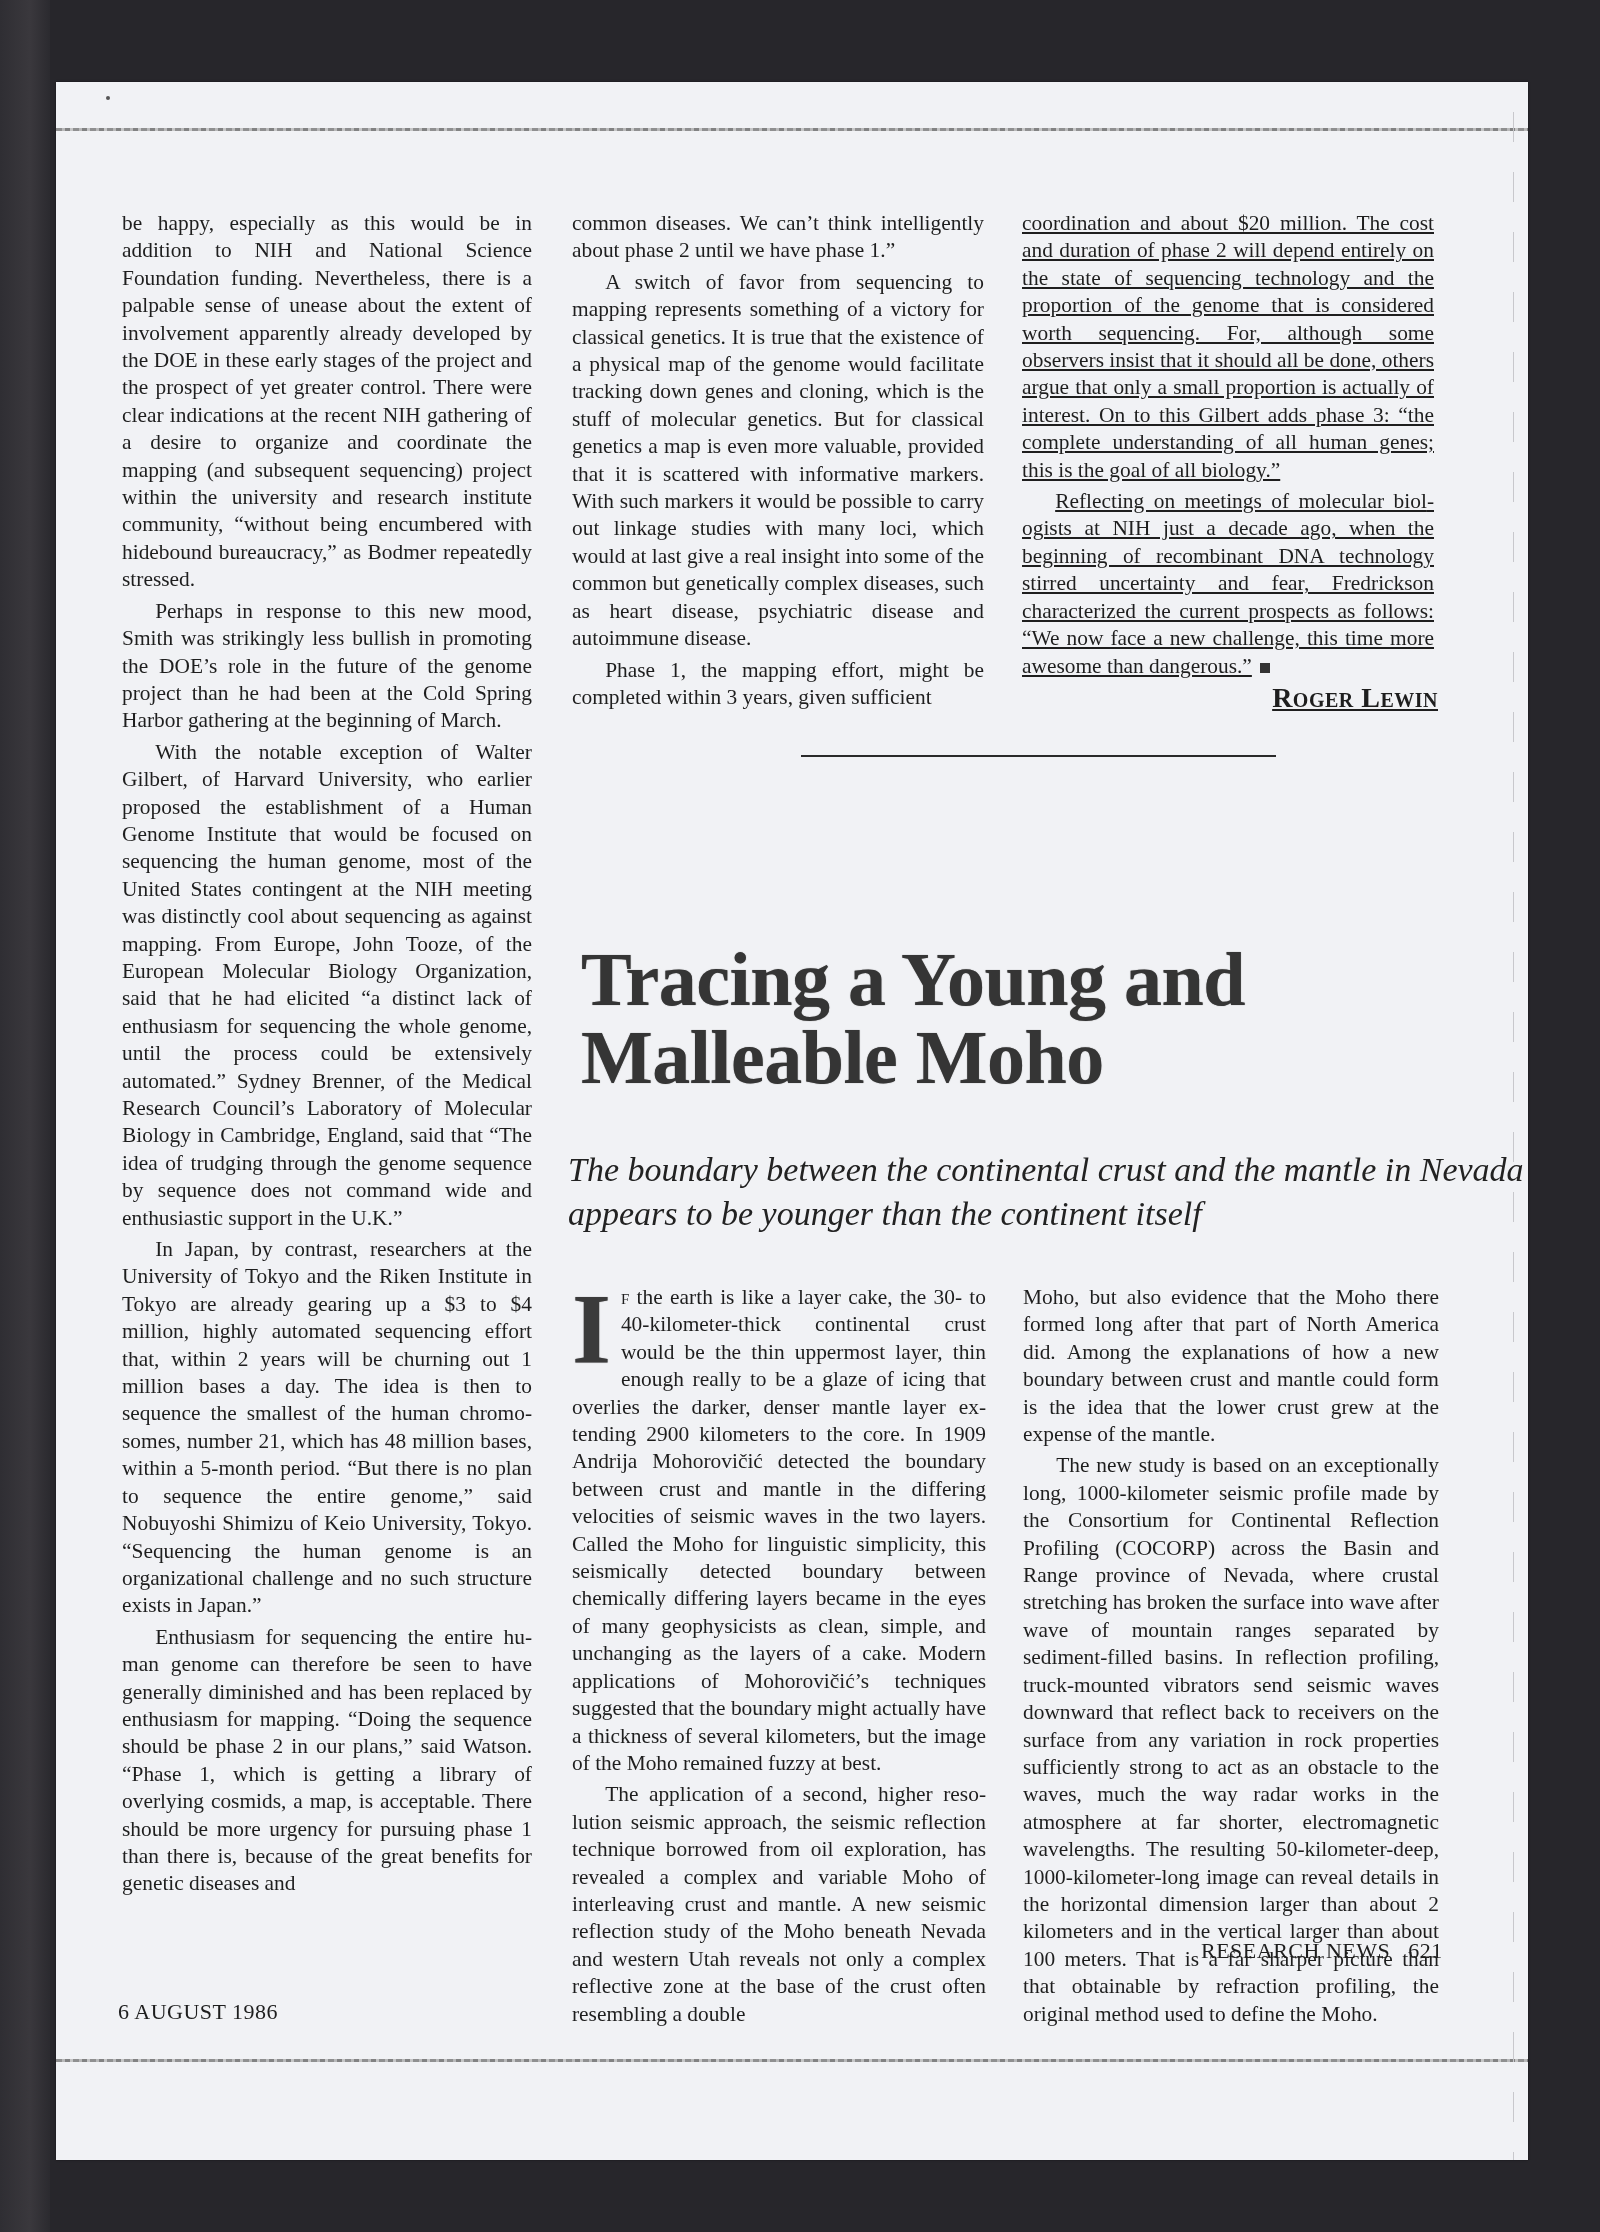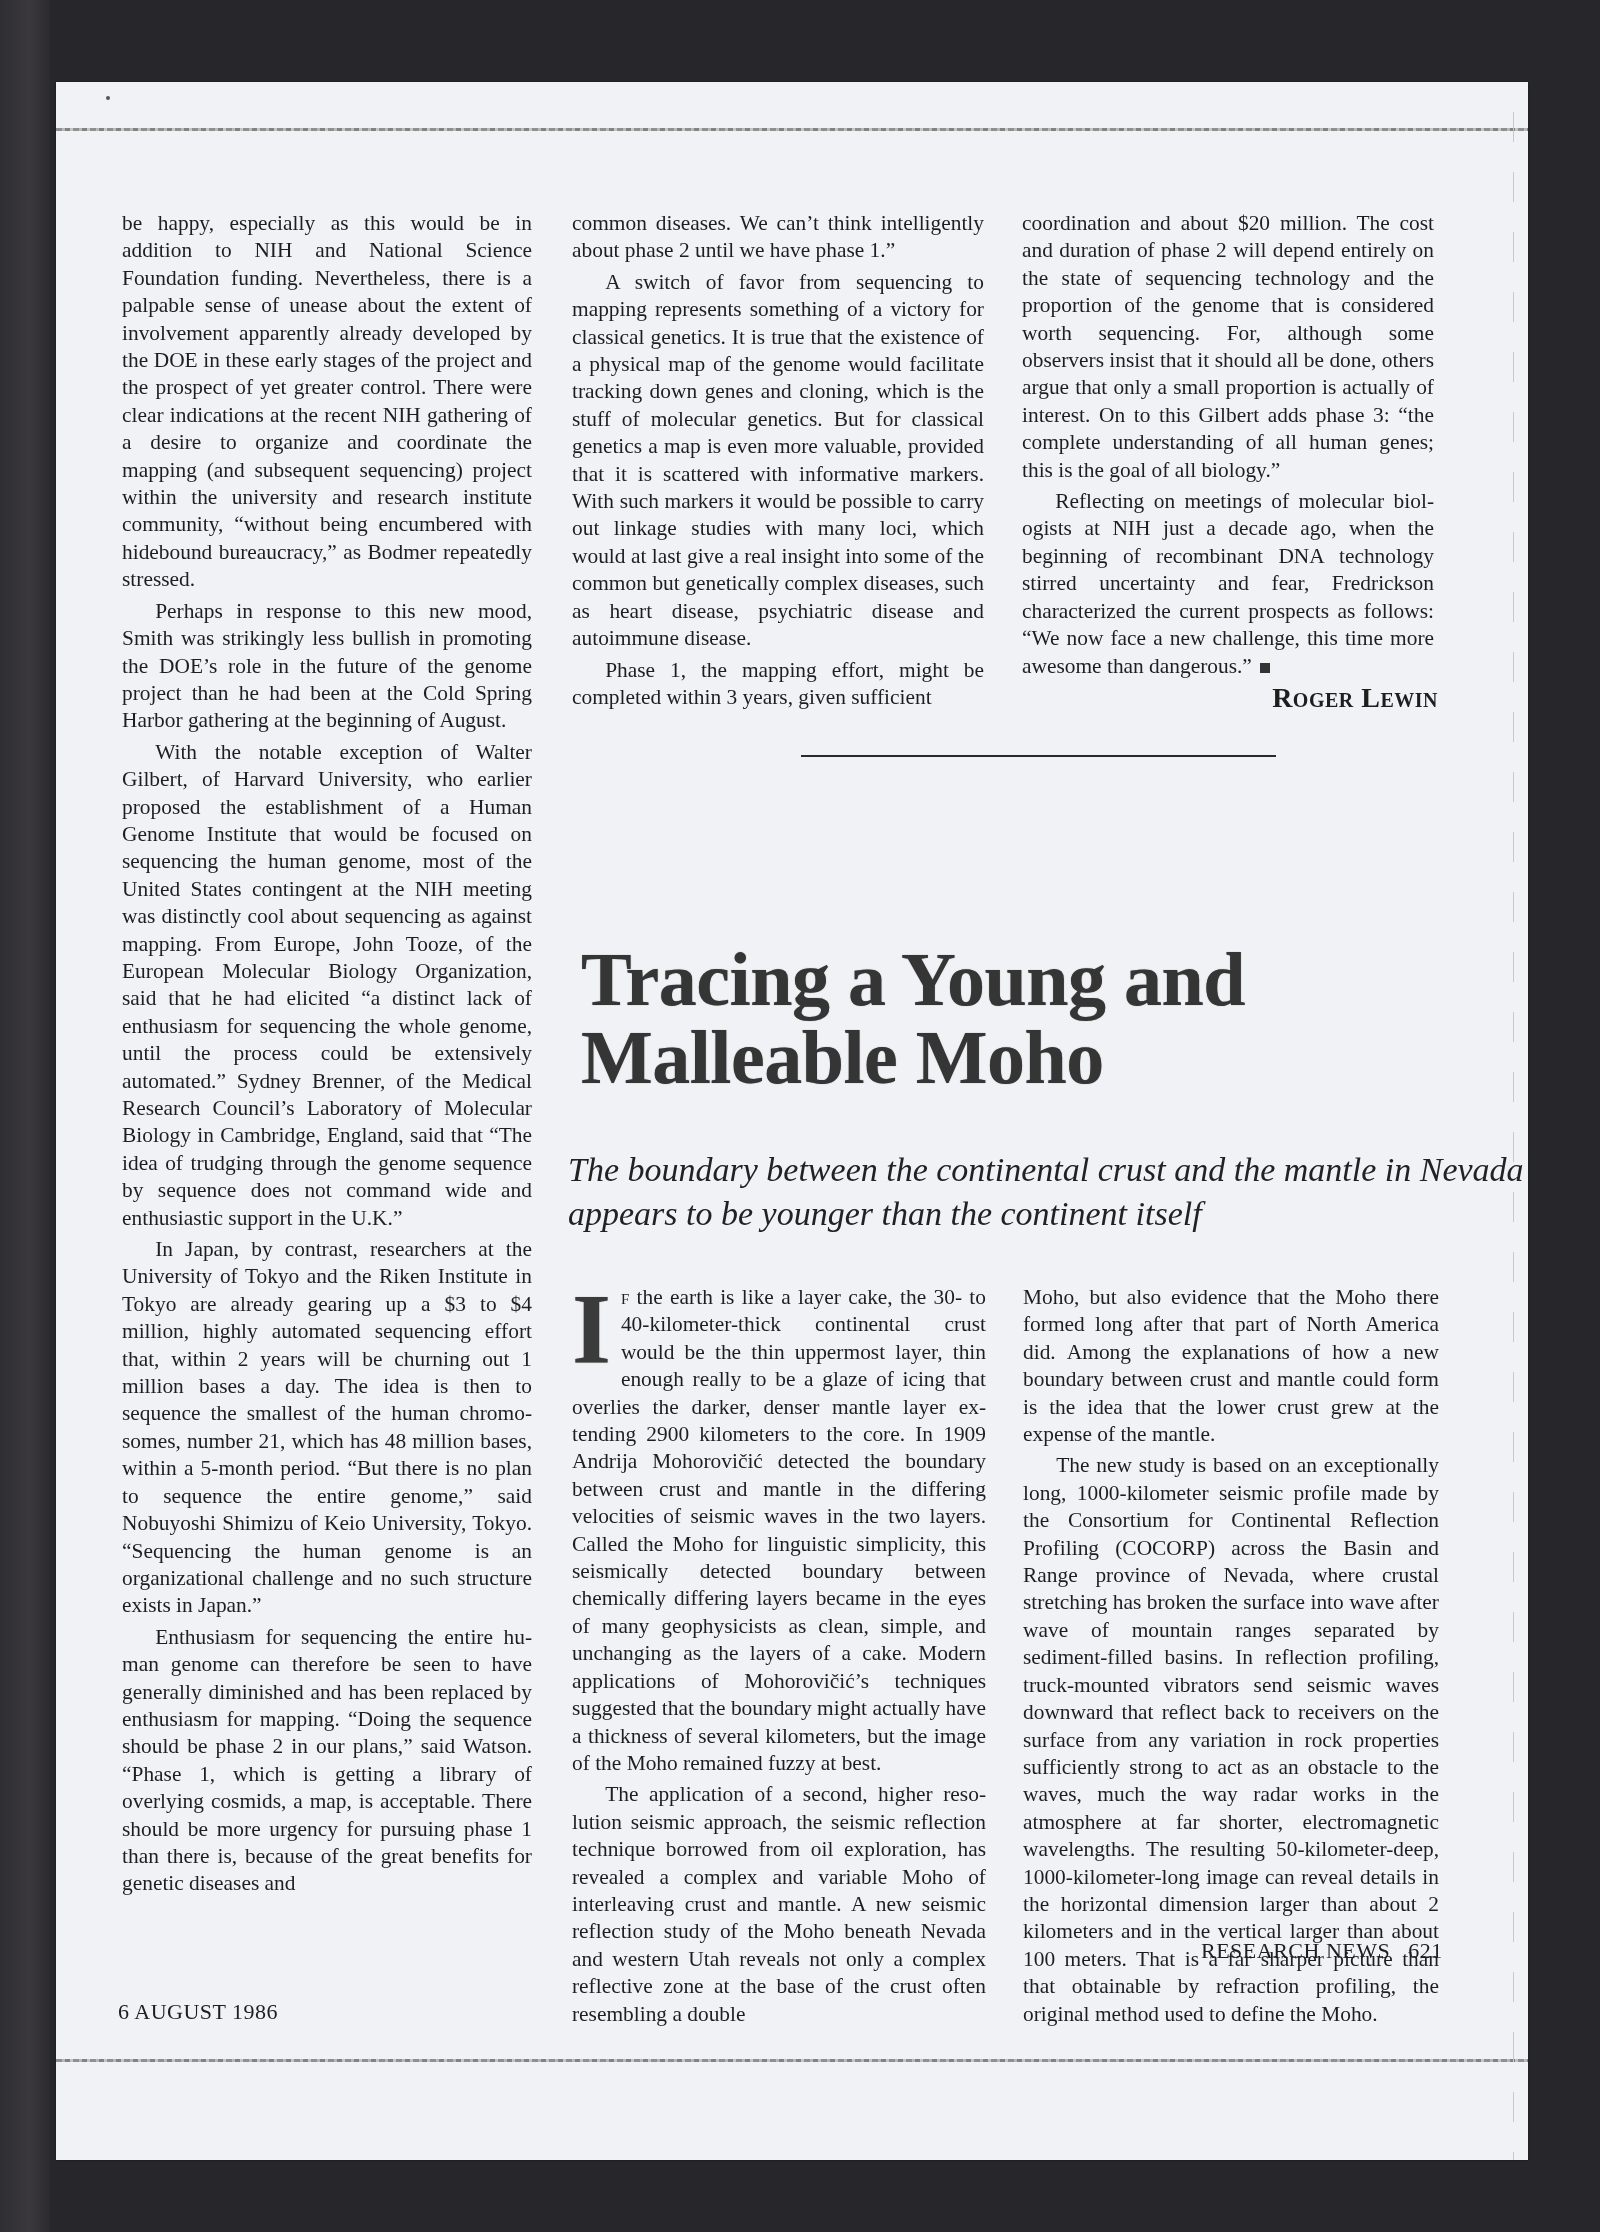--- a/index.html
+++ b/index.html
@@ -33,21 +33,21 @@
   .col {
     position: absolute;
     font-size: 21.4px; line-height: 27.4px;
     text-align: justify; hyphens: manual;
   }
   .col p { margin: 4px; text-indent: 0; }
   .col p.ind { text-indent: 1.55em; }
 
   #col1 { left: 62px; top: 124px; width: 418px; }
   #col2 { left: 512px; top: 124px; width: 420px; }
-  #col3 { left: 962px; top: 124px; width: 420px; }
+  #col3 { left: 962px; top: 124px; width: 420px; text-decoration: underline; }
 
   .byline {
     text-align: right; font-variant: small-caps; font-weight: bold;
     letter-spacing: .5px; font-size: 28px; margin-top: 0;
   }
   .endmark {
     display: inline-block; width: 10px; height: 10px; background: #333;
     margin-left: 8px; vertical-align: 0;
   }
   .separator {
@@ -94,21 +94,21 @@
 <div class="bg-left"></div>
 
 <div class="page">
   <div class="rule-top"></div>
   <div class="rule-bottom"></div>
   <div class="right-edge"></div>
   <div class="speck" style="left:50px;top:14px;"></div>
 
   <div class="col" id="col1">
     <p>be happy, especially as this would be in addition to NIH and National Science Foundation funding. Nevertheless, there is a palpable sense of unease about the extent of involvement apparently already developed by the DOE in these early stages of the project and the prospect of yet greater con­trol. There were clear indications at the recent NIH gathering of a desire to organize and coordinate the mapping (and subse­quent sequencing) project within the uni­versity and research institute community, “without being encumbered with hide­bound bureaucracy,” as Bodmer repeatedly stressed.</p>
-    <p class="ind">Perhaps in response to this new mood, Smith was strikingly less bullish in promot­ing the DOE’s role in the future of the genome project than he had been at the Cold Spring Harbor gathering at the begin­ning of August.</p>
+    <p class="ind">Perhaps in response to this new mood, Smith was strikingly less bullish in promot­ing the DOE’s role in the future of the genome project than he had been at the Cold Spring Harbor gathering at the begin­ning of March.</p>
     <p class="ind">With the notable exception of Walter Gilbert, of Harvard University, who earlier proposed the establishment of a Human Genome Institute that would be focused on sequencing the human genome, most of the United States contingent at the NIH meet­ing was distinctly cool about sequencing as against mapping. From Europe, John Tooze, of the European Molecular Biology Organization, said that he had elicited “a distinct lack of enthusiasm for sequencing the whole genome, until the process could be extensively automated.” Sydney Brenner, of the Medical Research Council’s Labora­tory of Molecular Biology in Cambridge, England, said that “The idea of trudging through the genome sequence by sequence does not command wide and enthusiastic support in the U.K.”</p>
     <p class="ind">In Japan, by contrast, researchers at the University of Tokyo and the Riken Institute in Tokyo are already gearing up a $3 to $4 million, highly automated sequencing effort that, within 2 years will be churning out 1 million bases a day. The idea is then to sequence the smallest of the human chromo­somes, number 21, which has 48 million bases, within a 5-month period. “But there is no plan to sequence the entire genome,” said Nobuyoshi Shimizu of Keio University, Tokyo. “Sequencing the human genome is an organizational challenge and no such structure exists in Japan.”</p>
     <p class="ind">Enthusiasm for sequencing the entire hu­man genome can therefore be seen to have generally diminished and has been replaced by enthusiasm for mapping. “Doing the sequence should be phase 2 in our plans,” said Watson. “Phase 1, which is getting a library of overlying cosmids, a map, is ac­ceptable. There should be more urgency for pursuing phase 1 than there is, because of the great benefits for genetic diseases and</p>
   </div>
 
   <div class="col" id="col2">
     <p>common diseases. We can’t think intelli­gently about phase 2 until we have phase 1.”</p>
     <p class="ind">A switch of favor from sequencing to mapping represents something of a victory for classical genetics. It is true that the existence of a physical map of the genome would facilitate tracking down genes and cloning, which is the stuff of molecular genetics. But for classical genetics a map is even more valuable, provided that it is scat­tered with informative markers. With such markers it would be possible to carry out linkage studies with many loci, which would at last give a real insight into some of the common but genetically complex diseases, such as heart disease, psychiatric disease and autoimmune disease.</p>
     <p class="ind">Phase 1, the mapping effort, might be completed within 3 years, given sufficient</p>
   </div>

